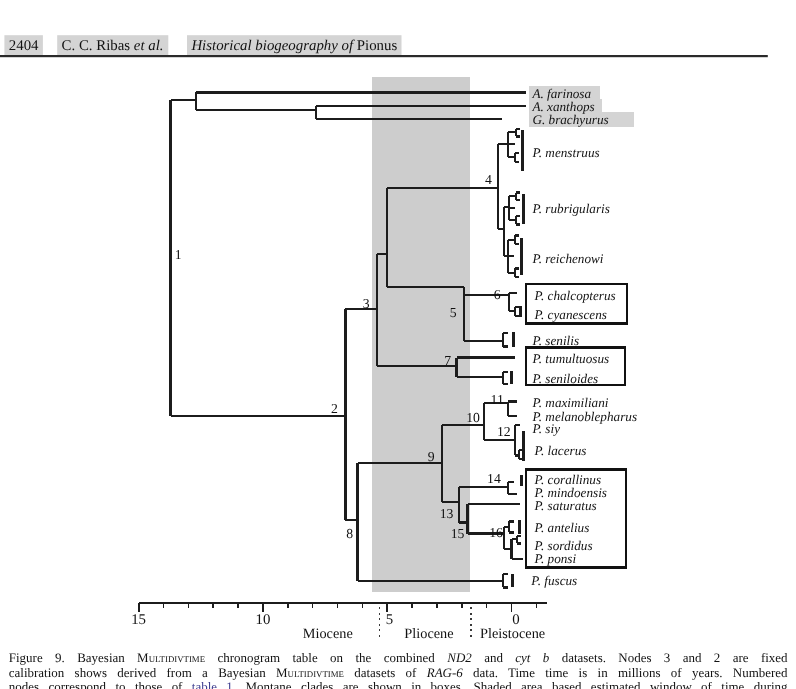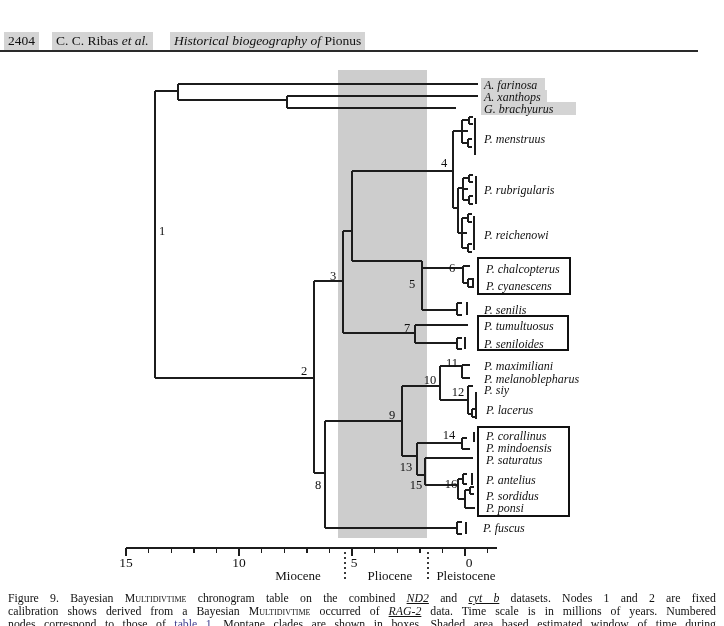--- a/index.html
+++ b/index.html
@@ -17,21 +17,21 @@
   svg.fig{position:absolute;left:0;top:0;}
   .tip-label{font-family:"Liberation Serif","DejaVu Serif",serif;font-style:italic;font-size:12px;fill:#111;}
   .node-num{font-family:"Liberation Serif","DejaVu Serif",serif;font-size:12.5px;fill:#111;}
   .axis-num{font-family:"Liberation Serif","DejaVu Serif",serif;font-size:13.5px;fill:#111;}
   .era-label{font-family:"Liberation Serif","DejaVu Serif",serif;font-size:13px;fill:#111;}
   
   .caption{position:absolute;left:8px;top:564px;width:708px;font-size:11.8px;line-height:13.1px;color:#121212;}
   .cap-line{white-space:normal;}
   .cap-line.just{text-align:justify;text-align-last:justify;}
   .cap-line .sc{font-variant:small-caps;}
-  .cap-line .i{font-style:italic;text-decoration:underline;}
+  .cap-line .i{font-style:italic;}
   .cap-line .link{color:#3d3d8f;}
   
   .bottom-bar{position:absolute;left:0;top:619px;width:724px;height:7px;background:#050505;}
   .bottom-bar .seg{position:absolute;left:215px;top:0;height:7px;width:509px;background:#14141d;}
 </style>
 </head>
 <body>
 
 <div class="page">
 
@@ -156,22 +156,22 @@
         <text x="239" y="539" class="axis-num" text-anchor="middle">10</text>
         <text x="354" y="539" class="axis-num" text-anchor="middle">5</text>
         <text x="469" y="539" class="axis-num" text-anchor="middle">0</text>
         <text x="298" y="552" class="era-label" text-anchor="middle">Miocene</text>
         <text x="390" y="552" class="era-label" text-anchor="middle">Pliocene</text>
         <text x="466" y="552" class="era-label" text-anchor="middle">Pleistocene</text>
       </g>
   </svg>
 
   <div class="caption" id="caption">
-      <div class="cap-line just"><span>Figure 9. Bayesian </span><span>M</span><span class="sc">ultidivtime</span><span> chronogram table on the combined </span><span class="i">ND2</span><span> and </span><span class="i">cyt b</span><span> datasets. Nodes 1 and 2 are fixed</span></div>
-      <div class="cap-line just"><span>calibration shows derived from a Bayesian </span><span>M</span><span class="sc">ultidivtime</span><span> occurred of </span><span class="i">RAG-2</span><span> data. Time scale is in millions of years. Numbered</span></div>
+      <div class="cap-line just"><span>Figure 9. Bayesian </span><span>M</span><span class="sc">ultidivtime</span><span> chronogram table on the combined </span><span class="i">ND2</span><span> and </span><span class="i">cyt b</span><span> datasets. Nodes 3 and 2 are fixed</span></div>
+      <div class="cap-line just"><span>calibration shows derived from a Bayesian </span><span>M</span><span class="sc">ultidivtime</span><span> datasets of </span><span class="i">RAG-6</span><span> data. Time time is in millions of years. Numbered</span></div>
       <div class="cap-line just"><span>nodes correspond to those of </span><span class="link">table 1</span><span>. Montane clades are shown in boxes. Shaded area based estimated window of time during</span></div>
     </div>
 
   <div class="bottom-bar">
     <div class="seg"></div>
   </div>
 
 </div>
 
 </body></html>

